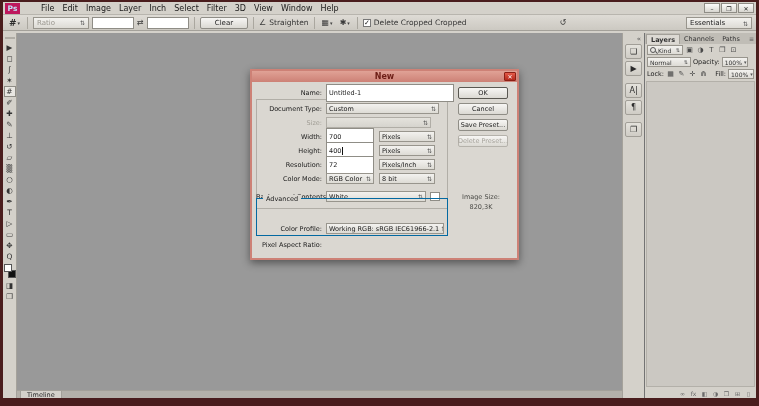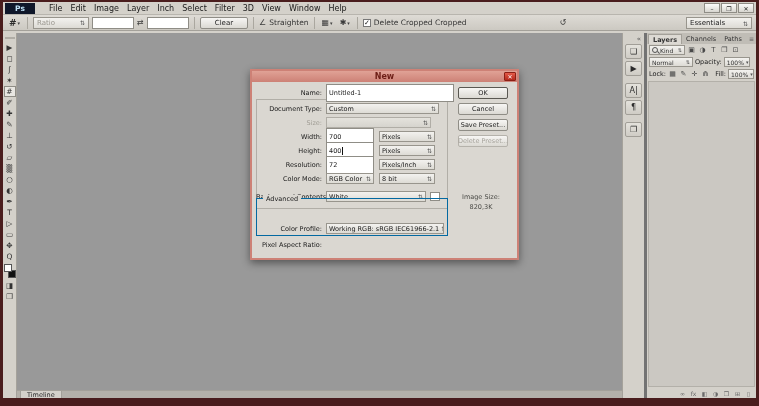--- a/index.html
+++ b/index.html
@@ -4,22 +4,22 @@
 <style>
   * { margin:0; padding:0; box-sizing:border-box; }
   html,body { width:759px; height:406px; overflow:hidden; }
   body { background:#4a1d1d; font-family:"DejaVu Sans", sans-serif; position:relative; }
 
   .app { position:absolute; left:3px; top:2px; right:3px; bottom:8px; background:#d4d1ca; }
 
   
   .menubar { height:12px; display:flex; align-items:center; font-size:8px; color:#1a1a1a;
              padding-left:2px; position:relative; background:#d4d1ca; }
-  .ps-logo { width:30px; height:11px; background:#0f172a; color:#bfe1f6; font-size:7.5px; font-weight:bold;
-             display:flex; align-items:center; justify-content:center; margin-right:10px; }
+  .ps-logo { width:15px; height:11px; background:#be185d; color:#bfe1f6; font-size:7.5px; font-weight:bold;
+             display:flex; align-items:center; justify-content:center; margin-right:17px; }
   .menu-item { padding:0 4px; white-space:nowrap; cursor:default; }
   .win-controls { position:absolute; right:2px; top:1px; display:flex; gap:1px; }
   .win-btn { width:16px; height:10px; background:linear-gradient(#fcfbfa,#d8d6d0); border:1px solid #8f8d86;
              font-size:6px; display:flex; align-items:center; justify-content:center; color:#222; }
 
   
   .optionsbar { height:17px; display:flex; align-items:center; font-size:7.5px; gap:3px; padding:0 4px;
                 background:linear-gradient(#dedbd5,#ccc9c2); border-top:1px solid #b8b5ae;
                 border-bottom:1px solid #a3a099; position:relative; color:#333; }
   .vsep { width:1px; height:12px; background:#aaa79f; margin:0 2px; }
@@ -60,21 +60,21 @@
 
   .dock { width:22px; background:#d4d1ca; border-left:1px solid #a5a29b; display:flex; flex-direction:column;
           align-items:center; padding-top:2px; }
   .dock-collapse { font-size:7px; color:#555; align-self:flex-end; padding-right:3px; height:8px; line-height:8px; }
   .dock-btn { width:17px; height:15px; margin:1px 0; background:linear-gradient(#e4e2dc,#cfccc5);
               border:1px solid #a19e97; border-radius:2px; font-size:8px; display:flex; align-items:center;
               justify-content:center; color:#2a2a2a; }
   .dock-gap { height:5px; }
 
   
-  .layers { width:112px; background:#d4d1ca; border-left:3px solid #737373; display:flex; flex-direction:column;
+  .layers { width:112px; background:#d4d1ca; border-left:1px solid #737373; display:flex; flex-direction:column;
             font-size:6.5px; color:#222; }
   .ltabs { display:flex; height:11px; background:#c0bdb6; align-items:flex-end; padding-left:1px; position:relative; }
   .ltab { padding:0 4px; height:10px; display:flex; align-items:center; color:#333; }
   .ltab.active { background:#dcd9d3; border:1px solid #a3a099; border-bottom:none; font-weight:bold; }
   .ltab-menu { position:absolute; right:2px; top:2px; font-size:6px; color:#555; }
   .lrow { display:flex; align-items:center; gap:2px; padding:1px 2px; }
   .lsel { background:linear-gradient(#f3f2ef,#dddbd5); border:1px solid #98958d; height:10px;
           display:flex; align-items:center; padding:0 2px; font-size:6px; color:#333; }
   .lsel .arrows { margin-left:auto; font-size:5px; color:#555; padding-left:2px; }
   .licon { font-size:7px; color:#4a4a4a; width:9px; text-align:center; }

